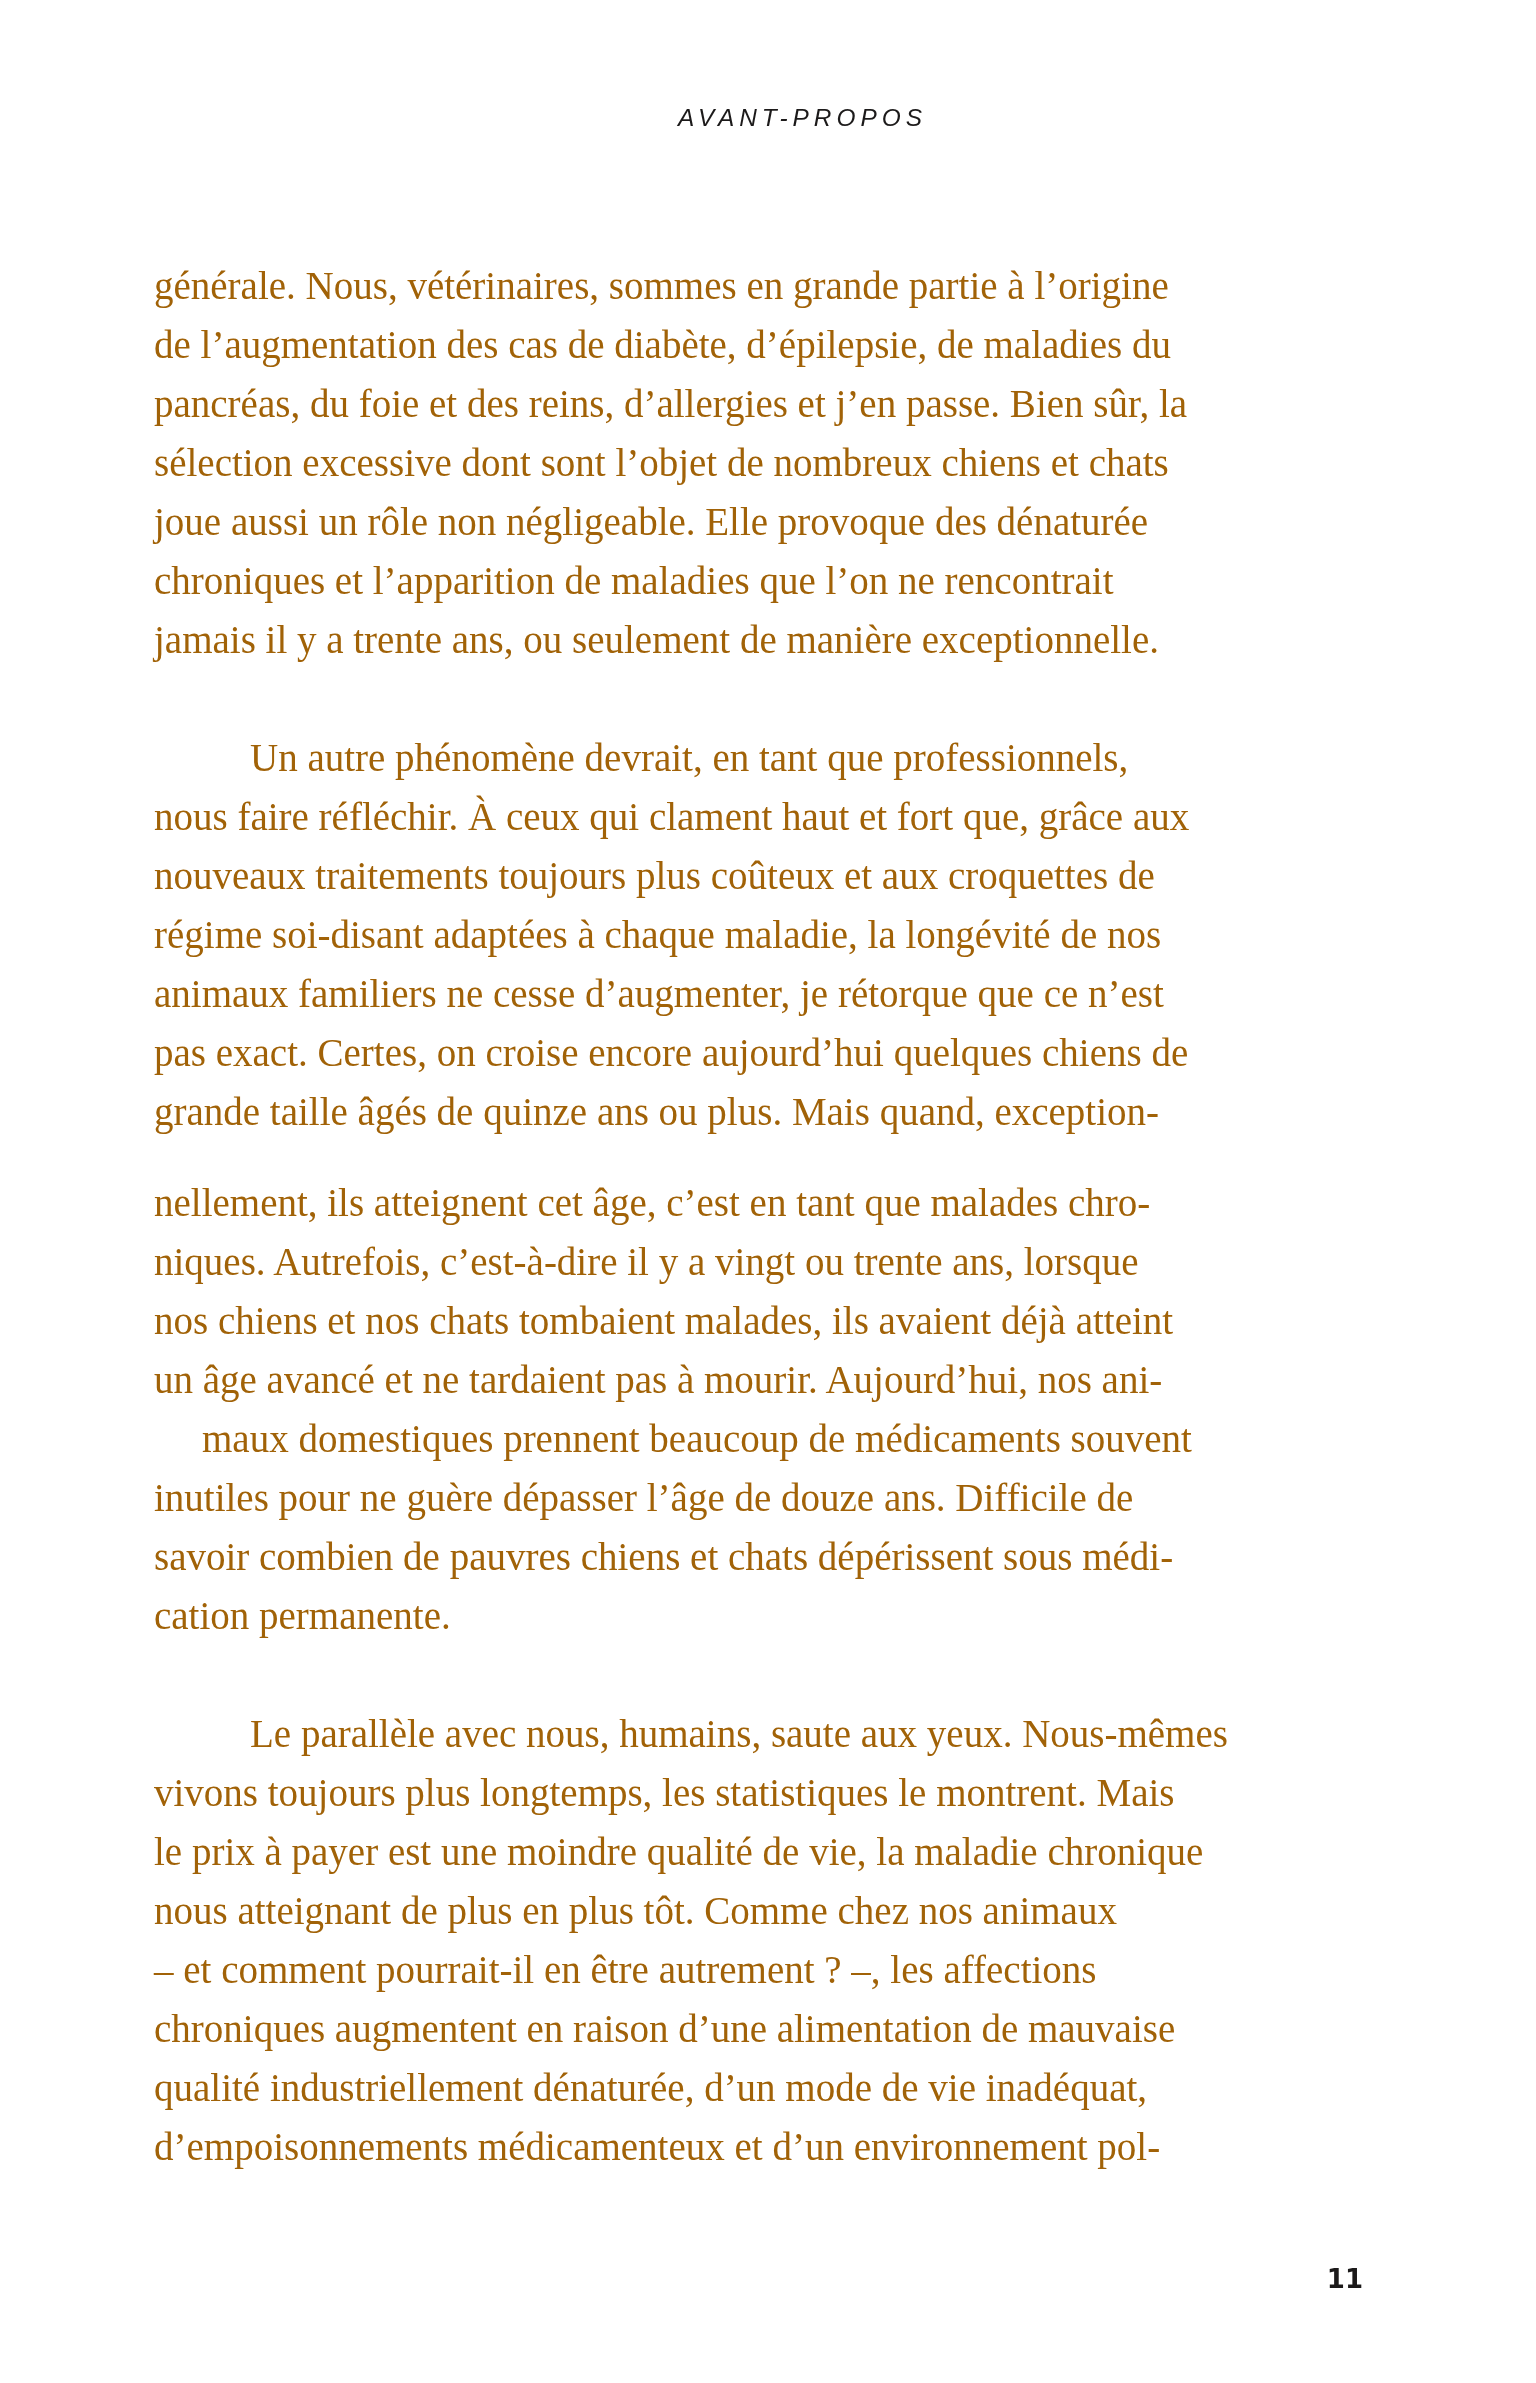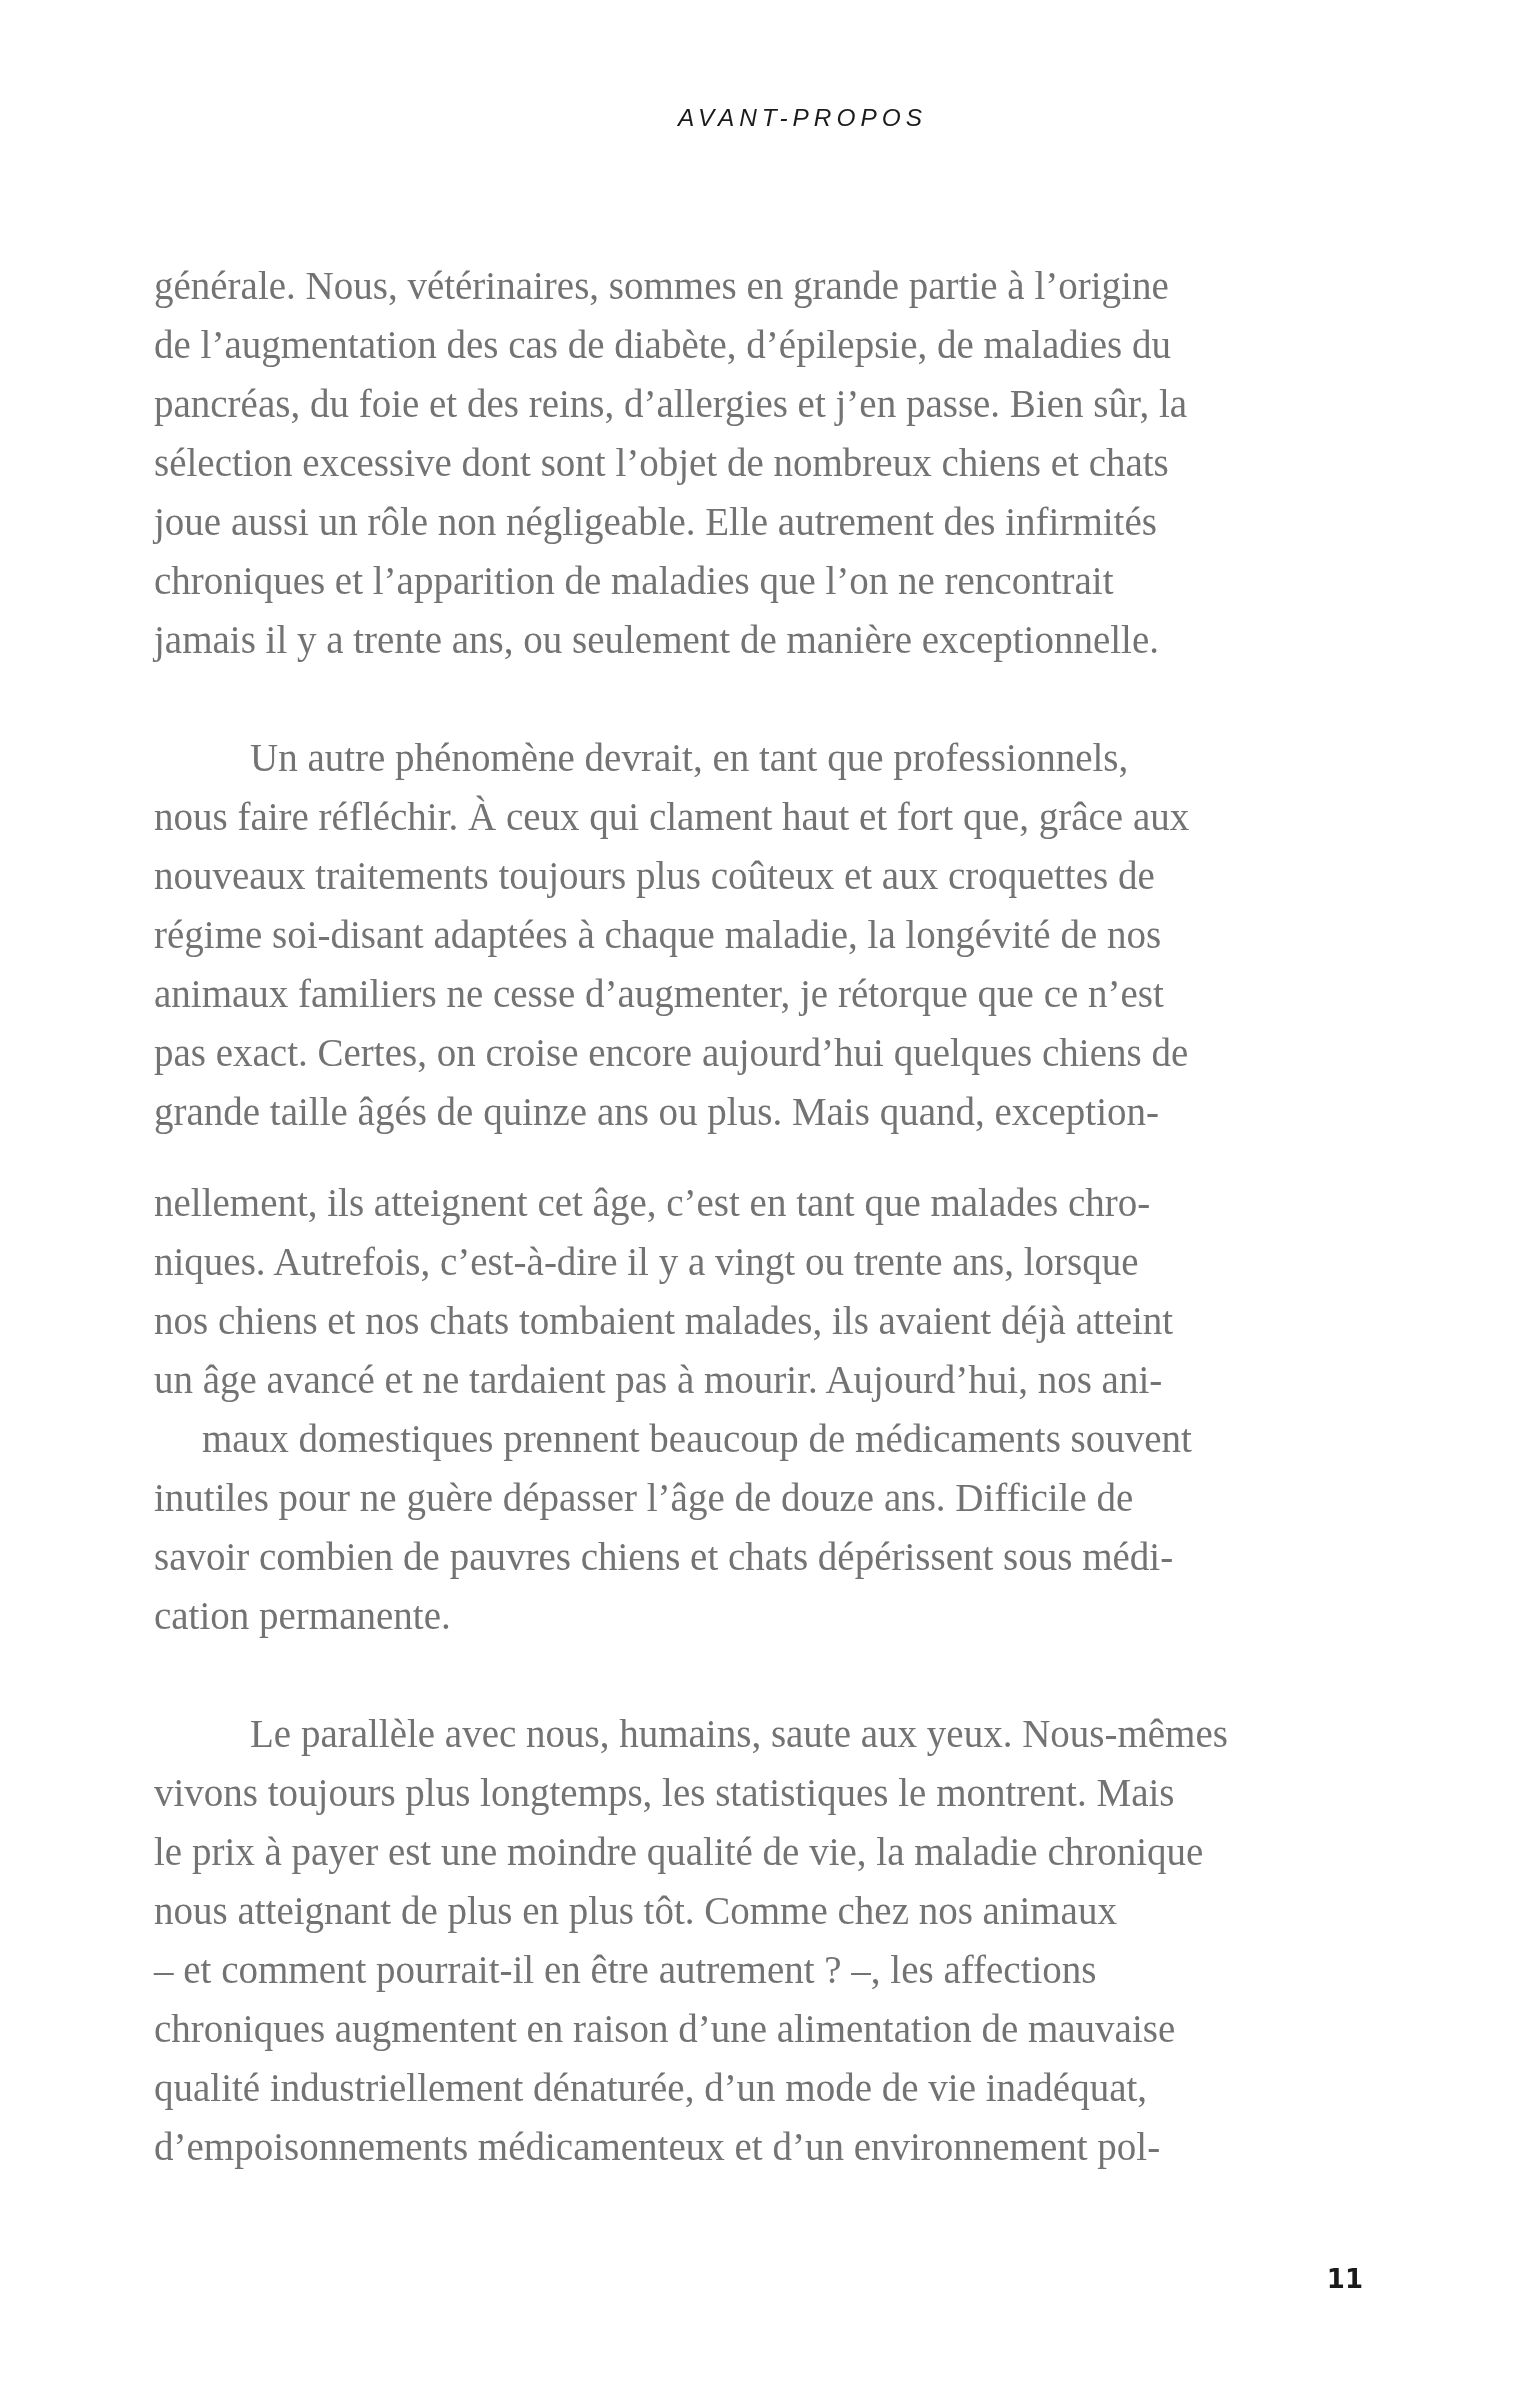--- a/index.html
+++ b/index.html
@@ -36,21 +36,21 @@
     padding-left: 44px;
   }
   .body-text {
     position: absolute;
     left: 154px;
     top: 256px;
     width: 1208px;
     font-family: "Liberation Serif", serif;
     font-size: 39px;
     line-height: 59px;
-    color: #737373;
+    color: #a16207;
   }
   .para {
     margin: 0 0 59px 0;
   }
   .line {
     display: block;
     height: 59px;
     white-space: nowrap;
     text-align: justify;
     text-align-last: justify;
@@ -83,21 +83,21 @@
 
   <div class="running-head">AVANT-PROPOS</div>
 
   <div class="body-text">
 
     <div class="para">
       <span class="line" style="white-space: nowrap; word-spacing: 0px; text-align: left; text-align-last: left;">générale. Nous, vétérinaires, sommes en grande partie à l’origine</span>
       <span class="line" style="white-space: nowrap; word-spacing: 0px; text-align: left; text-align-last: left;">de l’augmentation des cas de diabète, d’épilepsie, de maladies du</span>
       <span class="line" style="white-space: nowrap; word-spacing: 0px; text-align: left; text-align-last: left;">pancréas, du foie et des reins, d’allergies et j’en passe. Bien sûr, la</span>
       <span class="line" style="white-space: nowrap; word-spacing: 0px; text-align: left; text-align-last: left;">sélection excessive dont sont l’objet de nombreux chiens et chats</span>
-      <span class="line" style="white-space: nowrap; word-spacing: 0px; text-align: left; text-align-last: left;">joue aussi un rôle non négligeable. Elle autrement des infirmités</span>
+      <span class="line" style="white-space: nowrap; word-spacing: 0px; text-align: left; text-align-last: left;">joue aussi un rôle non négligeable. Elle provoque des dénaturée</span>
       <span class="line" style="white-space: nowrap; word-spacing: 0px; text-align: left; text-align-last: left;">chroniques et l’apparition de maladies que l’on ne rencontrait</span>
       <span class="line last">jamais il y a trente ans, ou seulement de manière exceptionnelle.</span>
     </div>
 
     <div class="para">
       <span class="line indent" style="white-space: nowrap; word-spacing: 0px; text-align: left; text-align-last: left;">Un autre phénomène devrait, en tant que professionnels,</span>
       <span class="line" style="white-space: nowrap; word-spacing: 0px; text-align: left; text-align-last: left;">nous faire réfléchir. À ceux qui clament haut et fort que, grâce aux</span>
       <span class="line" style="white-space: nowrap; word-spacing: 0px; text-align: left; text-align-last: left;">nouveaux traitements toujours plus coûteux et aux croquettes de</span>
       <span class="line" style="white-space: nowrap; word-spacing: 0px; text-align: left; text-align-last: left;">régime soi-disant adaptées à chaque maladie, la longévité de nos</span>
       <span class="line" style="white-space: nowrap; word-spacing: 0px; text-align: left; text-align-last: left;">animaux familiers ne cesse d’augmenter, je rétorque que ce n’est</span>

